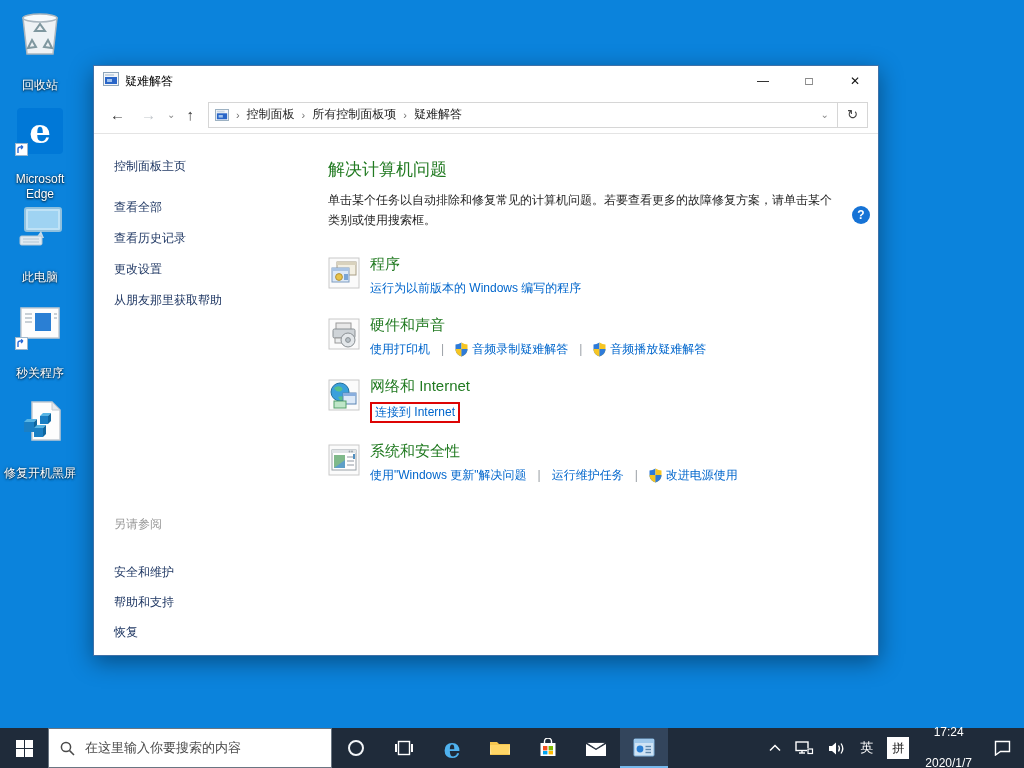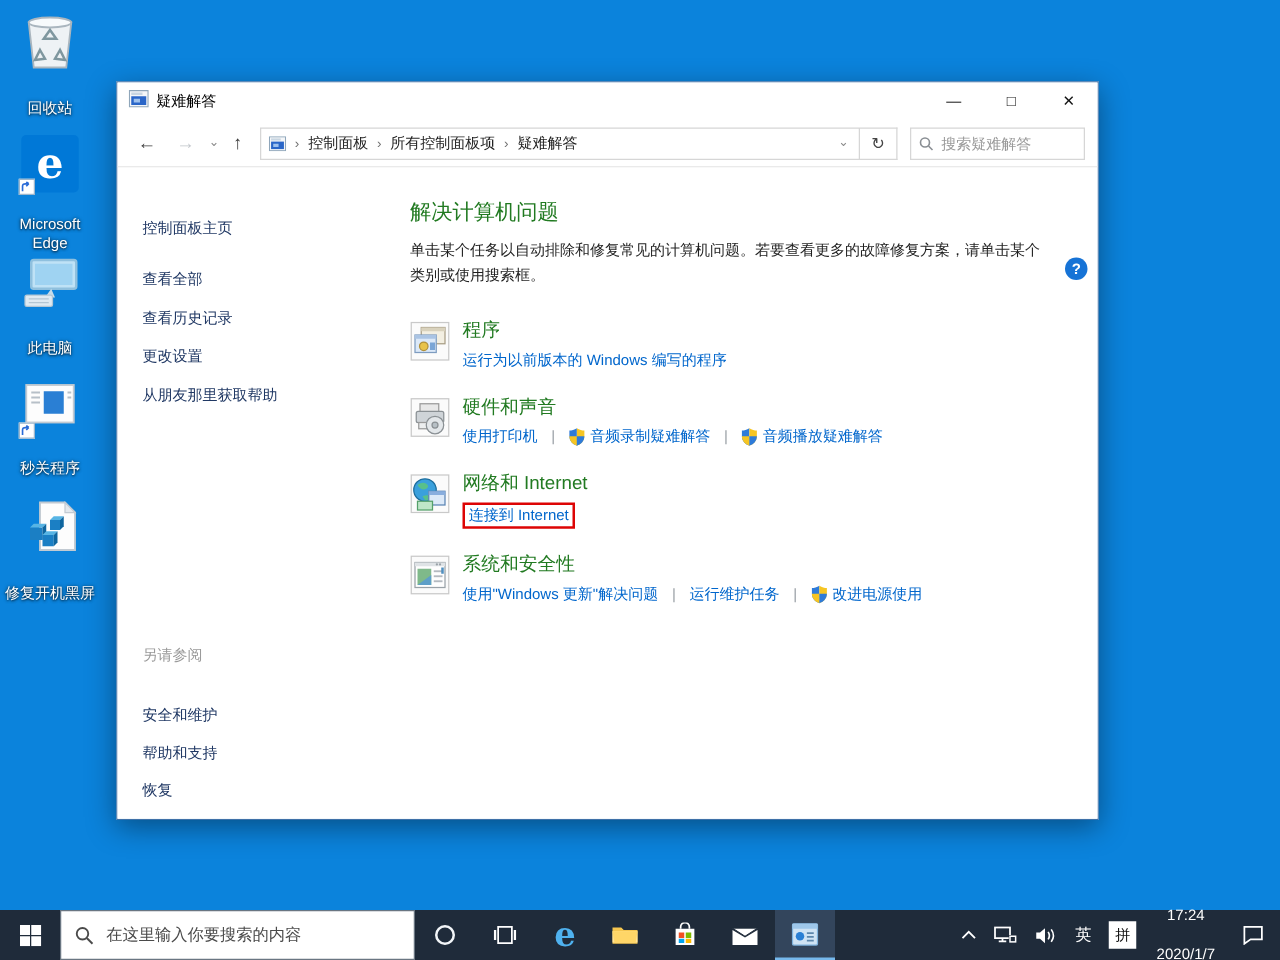--- a/index.html
+++ b/index.html
@@ -34,21 +34,21 @@
   .crumb-dd { margin-left:auto; color:#8a8a8a; font-size:10px; padding-right:2px; }
   .refresh-box { width:30px; height:26px; border:1px solid #d6d6d6; border-left:none; display:flex; align-items:center; justify-content:center; color:#444; font-size:13px; }
   .searchbox { width:140px; height:26px; border:1px solid #d6d6d6; margin-left:10px; display:flex; align-items:center; padding:0 6px; }
   .searchbox input { border:none; outline:none; width:100%; font-size:12px; color:#444; font-family:inherit; }
   .searchbox input::placeholder { color:#9a9a9a; opacity:1; }
   .searchbox svg { margin-right:6px; flex:0 0 auto; }
 
   .win-body { flex:1; display:flex; position:relative; background:#fff; }
   .sidebar { width:212px; flex:0 0 auto; position:relative; padding:24px 0 0 20px; }
   .side-link { font-size:12px; color:#203864; margin-bottom:14px; cursor:pointer; }
-  .side-link.home { margin-bottom:24px;margin-top:16px; }
+  .side-link.home { margin-bottom:24px; }
   .see-also { position:absolute; left:20px; bottom:14px; }
   .see-also .hdr { font-size:12px; color:#9a9a9a; margin-bottom:31px; }
   .see-also .side-link { margin-bottom:13px; }
   .see-also .side-link:last-child { margin-bottom:0; }
 
   .main { flex:1; padding:24px 20px 16px 22px; }
   .page-title { font-size:17px; color:#217a21; font-weight:normal; }
   .page-desc { margin-top:9px; font-size:12px; color:#1f1f1f; line-height:1.7; width:508px; }
   .sections { margin-top:24px; }
   .section { display:flex; margin-bottom:19px; }
@@ -195,27 +195,20 @@
       <span class="crumb-sep">›</span>
       <span class="crumb-item">控制面板</span>
       <span class="crumb-sep">›</span>
       <span class="crumb-item">所有控制面板项</span>
       <span class="crumb-sep">›</span>
       <span class="crumb-item">疑难解答</span>
       <span class="crumb-dd">⌄</span>
     </div>
     <div class="refresh-box">↻</div>
 
-    <div class="searchbox">
-      <svg width="12" height="12" viewBox="0 0 12 12">
-        <circle cx="5" cy="5" r="3.6" fill="none" stroke="#8a8f94" stroke-width="1.3"></circle>
-        <line x1="7.8" y1="7.8" x2="11" y2="11" stroke="#8a8f94" stroke-width="1.3"></line>
-      </svg>
-      <input type="text" placeholder="搜索疑难解答" style="">
-    </div>
   </div>
 
   <div class="win-body">
 
     <div class="sidebar">
       <div class="side-link home">控制面板主页</div>
       <div class="side-link">查看全部</div>
       <div class="side-link">查看历史记录</div>
       <div class="side-link">更改设置</div>
       <div class="side-link">从朋友那里获取帮助</div>

